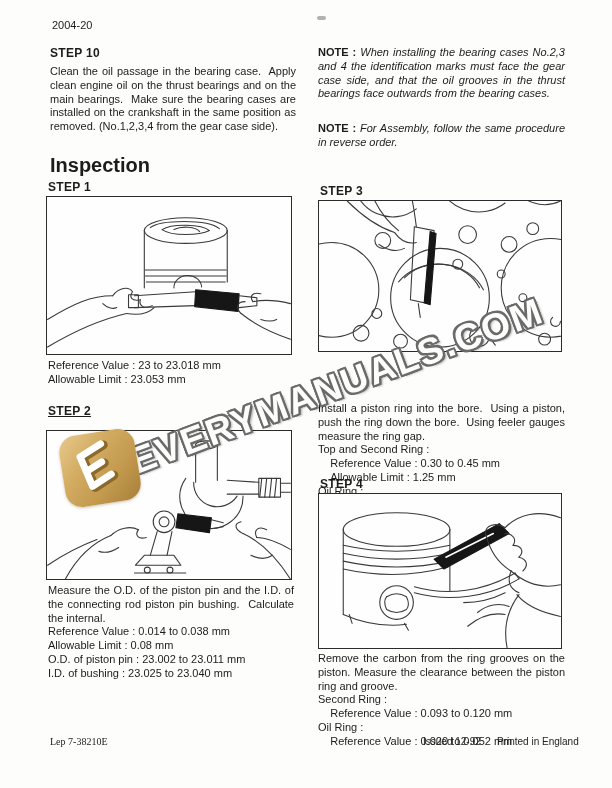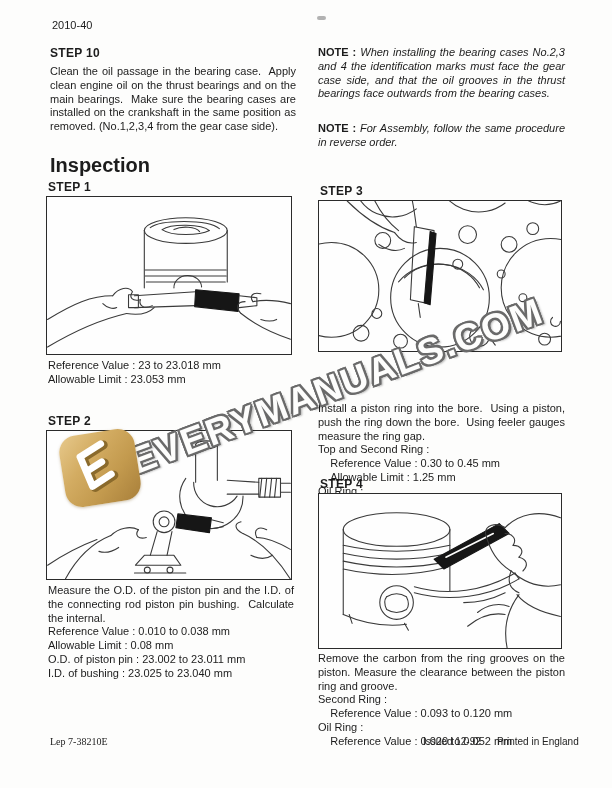--- a/index.html
+++ b/index.html
@@ -62,21 +62,21 @@
     left:317px; top:16px; width:9px; height:4px;
     background:#8a8a8a; border-radius:2px; opacity:.65;
     z-index:2;
   }
 </style>
 </head>
 <body>
 
 <div class="abs artifact-dot"></div>
 
-<div class="abs fs11" style="left:52px; top:19px;">2010-40</div>
+<div class="abs fs11" style="left:52px; top:19px;">2004-20</div>
 
 <div class="abs steptitle" style="left:50px; top:46px;">STEP 10</div>
 <div class="abs fs11 para" style="left:50px; top:65px; width:246px;">Clean the oil passage in the bearing case.  Apply clean engine oil on the thrust bearings and on the main bearings.  Make sure the bearing cases are installed on the crankshaft in the same position as removed. (No.1,2,3,4 from the gear case side).</div>
 
 <div class="abs fs11 note" style="left:318px; top:46px; width:247px;">
   <span class="note-label">NOTE : </span><span class="note-text">When installing the bearing cases No.2,3 and 4 the identification marks must face the gear case side, and that the oil grooves in the thrust bearings face outwards from the bearing cases.</span>
 </div>
 <div class="abs fs11 note" style="left:318px; top:122px; width:247px;">
   <span class="note-label">NOTE : </span><span class="note-text">For Assembly, follow the same procedure in reverse order.</span>
 </div>
@@ -116,21 +116,21 @@
       <path d="M208,106 c-4,-6 0,-10 8,-8"></path>
       <path d="M216,124 c6,2 12,2 16,0"></path>
     </g>
   </svg>
 </div>
 <div class="abs fs11" style="left:48px; top:359px; width:246px;">
   <div class="spec-line">Reference Value : 23 to 23.018 mm</div>
   <div class="spec-line">Allowable Limit : 23.053 mm</div>
 </div>
 
-<div class="abs steptitle" style="left:48px; top:414px;">STEP 2</div>
+<div class="abs steptitle" style="left:48px; top:404px;text-decoration:underline;">STEP 2</div>
 <div class="abs figure" style="left:46px; top:430px; width:246px; height:150px;">
   <svg viewBox="0 0 246 150">
     <g class="sketch">
 
       <path d="M150,14 L150,52 M172,14 L172,50"></path>
       <ellipse cx="161" cy="14" rx="11" ry="4"></ellipse>
       <path d="M140,48 a32,32 0 1 0 58,18"></path>
       <path d="M148,52 a24,24 0 0 0 44,14"></path>
       <path d="M182,50 L214,52 M182,64 L214,64"></path>
       <rect x="214" y="48" width="22" height="19"></rect>
@@ -157,21 +157,21 @@
       <path d="M246,150 C232,128 216,112 198,104"></path>
       <path d="M246,120 C232,112 222,108 212,108"></path>
       <path d="M198,104 c-8,-4 -10,-10 -2,-12"></path>
       <path d="M212,108 c-4,-8 2,-12 10,-8"></path>
       <path d="M206,126 c8,4 16,4 22,0"></path>
     </g>
   </svg>
 </div>
 <div class="abs fs11" style="left:48px; top:584px; width:246px;">
   <div class="para">Measure the O.D. of the piston pin and the I.D. of the connecting rod piston pin bushing.  Calculate the internal.</div>
-  <div class="spec-line">Reference Value : 0.010 to 0.038 mm</div>
+  <div class="spec-line">Reference Value : 0.014 to 0.038 mm</div>
   <div class="spec-line">Allowable Limit : 0.08 mm</div>
   <div class="spec-line">O.D. of piston pin : 23.002 to 23.011 mm</div>
   <div class="spec-line">I.D. of bushing : 23.025 to 23.040 mm</div>
 </div>
 
 <div class="abs steptitle" style="left:320px; top:184px;">STEP 3</div>
 <div class="abs figure" style="left:318px; top:200px; width:244px; height:152px;">
   <svg viewBox="0 0 244 152">
     <g class="sketch">
 

